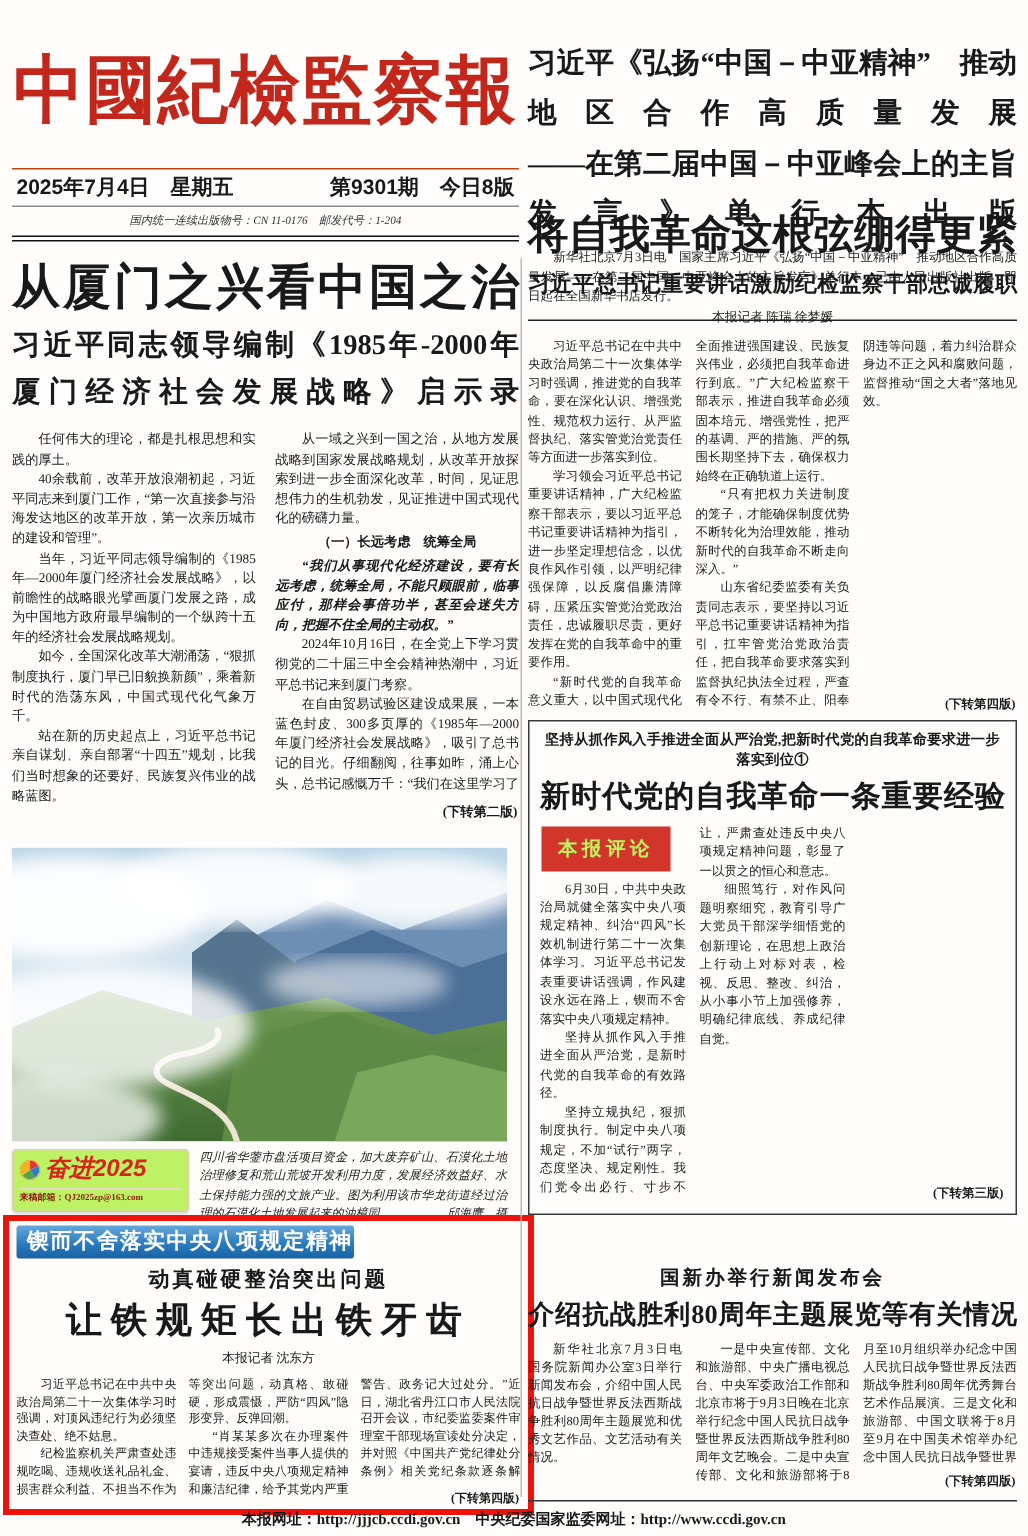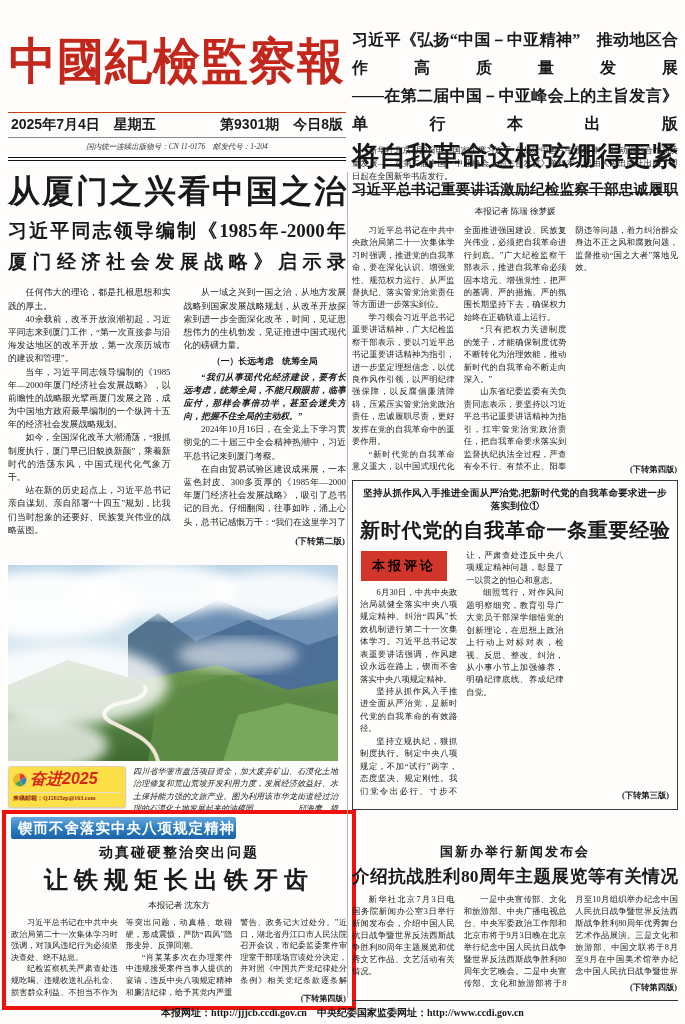--- a/index.html
+++ b/index.html
@@ -31,21 +31,21 @@
   
   .xiamen{position:absolute;left:8px;top:172px;width:338px;}
   .xiamen-headline{font-family:"Liberation Sans",sans-serif;font-weight:bold;font-size:32px;line-height:1.2;}
   .xiamen-subhead{font-size:19px;font-weight:bold;line-height:1.5;margin-top:7px;}
   .xiamen-body{margin-top:10px;height:262px;column-count:2;column-gap:13px;
                font-size:8.8px;line-height:1.5;}
 
   
   .photo{position:absolute;left:8px;top:565px;width:330px;height:196px;overflow:hidden;}
   .caption-row{position:absolute;left:8px;top:766px;width:330px;height:42px;display:flex;gap:7px;}
-  .badge{width:108px;flex:0 0 auto;background:#fde047;border:1px solid #decfb4;border-radius:3px;
+  .badge{width:108px;flex:0 0 auto;background:#bef264;border:1px solid #decfb4;border-radius:3px;
          box-shadow:0 1px 2px rgba(0,0,0,.15);padding:2px 4px;}
   .badge-top{display:flex;align-items:center;gap:3px;}
   .badge-title{color:#d8251b;font-weight:900;font-style:italic;font-size:16px;
                font-family:"Liberation Sans",sans-serif;}
   .badge-email{font-size:6px;color:#8a1d12;font-weight:bold;margin-top:2px;border-top:1px solid #e8ddc8;padding-top:1px;}
   .caption{flex:1;font-size:8px;font-style:italic;line-height:1.55;text-align:justify;}
   .credit{font-style:italic;white-space:nowrap;float:right;}
 
   
   .red-box{position:absolute;left:2px;top:810px;width:336px;height:186px;
@@ -54,36 +54,36 @@
                font-family:"Liberation Sans",sans-serif;font-weight:bold;font-size:14.5px;
                letter-spacing:1px;background:linear-gradient(180deg,#66a8dc 0%,#2a7cc0 55%,#1a62a5 100%);
                border-radius:2px;}
   .iron-kicker{text-align:center;font-weight:bold;font-size:14px;margin-top:5px;letter-spacing:2px;}
   .iron-headline{text-align:center;font-weight:bold;font-size:24px;letter-spacing:6px;margin-top:2px;}
   .iron-byline{text-align:center;font-size:8.5px;margin-top:4px;}
   .iron-body{margin-top:5px;height:88px;column-count:3;column-gap:8px;font-size:8px;line-height:1.45;}
 
   
   .booklet{position:absolute;left:352px;top:26px;width:326px;border-bottom:1px solid #222;padding-bottom:9px;}
-  .booklet-headline{font-size:16px;font-weight:bold;line-height:1.75;}
+  .booklet-headline{font-size:19px;font-weight:bold;line-height:1.75;}
   .booklet-body{font-size:8.4px;line-height:1.55;margin-top:6px;text-align:justify;}
   .booklet-body p{margin:0;text-indent:2em;}
 
   .tight{position:absolute;left:352px;top:140px;width:326px;}
   .tight-headline{font-size:27px;font-weight:900;line-height:1.25;}
   .tight-subhead{font-size:14.5px;font-weight:bold;margin-top:6px;font-family:"Liberation Sans",sans-serif;}
   .tight-byline{font-size:8.5px;text-align:center;margin-top:7px;}
   .tight-body{margin-top:7px;height:252px;column-count:3;column-gap:9px;font-size:8.3px;line-height:1.5;}
 
   .commentary{position:absolute;left:352px;top:480px;width:326px;height:330px;
               border:1px solid #3a3a3a;box-sizing:border-box;padding:6px 7px;}
   .comm-kicker{font-size:9.5px;font-weight:bold;text-align:center;letter-spacing:.2px;}
   .comm-headline{font-size:20px;font-weight:900;margin-top:4px;}
   .comm-body{margin-top:6px;height:252px;column-count:3;column-gap:9px;font-size:8.3px;line-height:1.5;}
-  .comm-label{display:block;width:86px;background:#d2352a;color:#000000;font-weight:bold;
+  .comm-label{display:block;width:86px;background:#d2352a;color:#bef264;font-weight:bold;
               font-size:13px;letter-spacing:3px;text-align:center;padding:5px 0;margin:1px 0 6px 1px;
               text-indent:0 !important;break-inside:avoid;font-family:"Liberation Sans",sans-serif;}
 
   .expo{position:absolute;left:352px;top:843px;width:326px;}
   .expo-kicker{font-size:13px;font-weight:bold;text-align:center;letter-spacing:2px;}
   .expo-headline{font-size:17.5px;font-weight:900;margin-top:3px;}
   .expo-body{margin-top:6px;height:100px;column-count:3;column-gap:9px;font-size:8.3px;line-height:1.45;}
 
   .v-divider{position:absolute;left:347px;top:172px;width:1px;height:826px;background:#b9b9b9;}
   .footer-rule{position:absolute;left:352px;top:1000px;width:326px;border-top:1px solid #333;}

